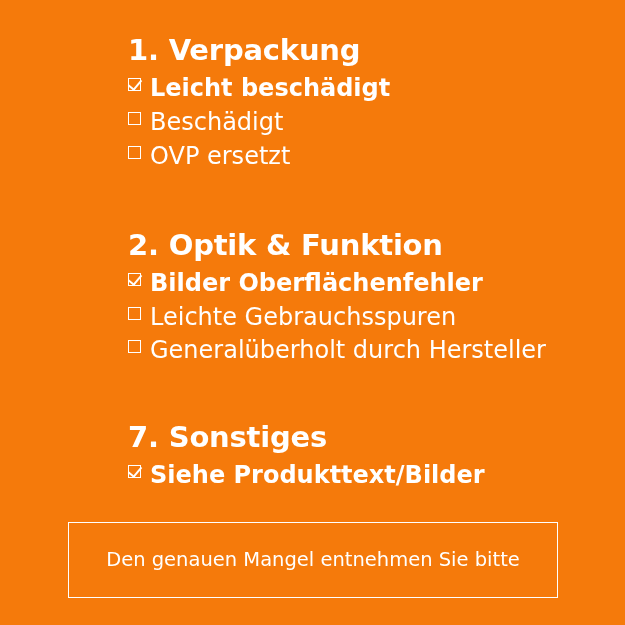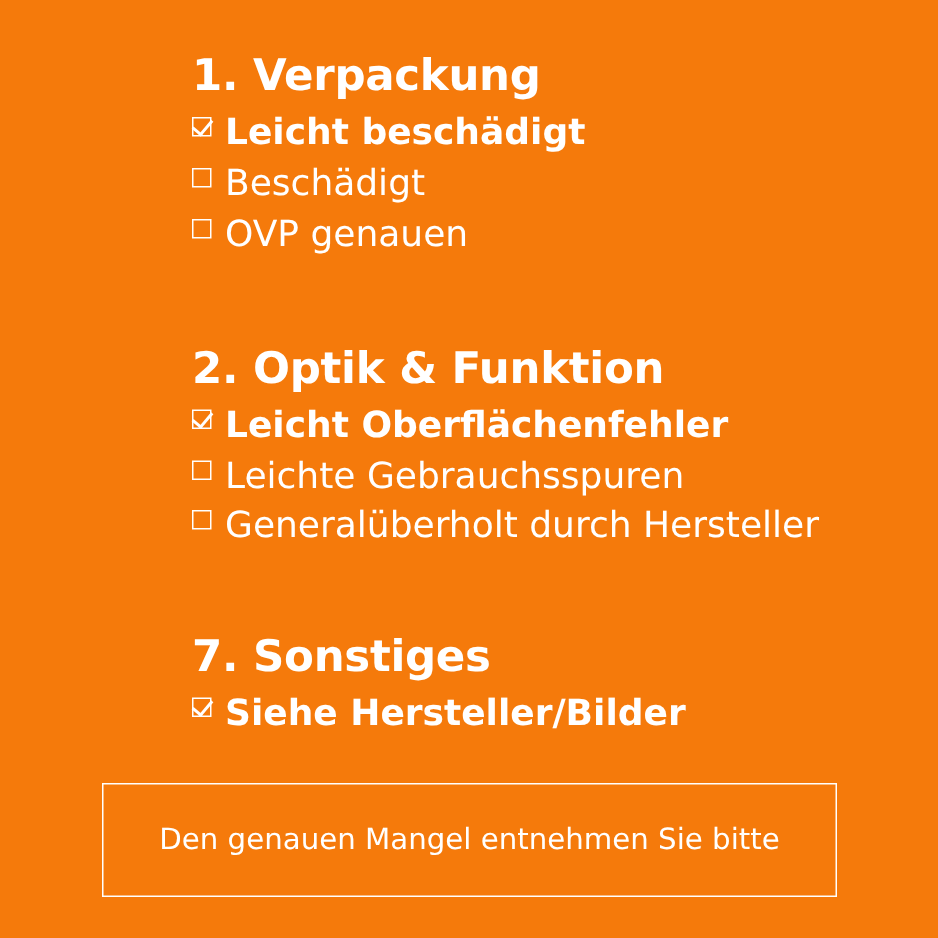--- a/index.html
+++ b/index.html
@@ -113,53 +113,53 @@
         <span class="item-label">Leicht beschädigt</span>
       </div>
 
       <div class="item">
         <span class="box"></span>
         <span class="item-label">Beschädigt</span>
       </div>
 
       <div class="item">
         <span class="box"></span>
-        <span class="item-label">OVP genauen</span>
+        <span class="item-label">OVP ersetzt</span>
       </div>
     </div>
 
     <div class="gap-1"></div>
 
     <div class="section">
       <div class="section-title">2. Optik &amp; Funktion</div>
 
       <div class="item checked">
         <span class="box checked"></span>
-        <span class="item-label">Leicht Oberflächenfehler</span>
+        <span class="item-label">Bilder Oberflächenfehler</span>
       </div>
 
       <div class="item">
         <span class="box"></span>
         <span class="item-label">Leichte Gebrauchsspuren</span>
       </div>
 
       <div class="item">
         <span class="box"></span>
         <span class="item-label">Generalüberholt durch Hersteller</span>
       </div>
     </div>
 
     <div class="gap-2"></div>
 
     <div class="section">
       <div class="section-title">7. Sonstiges</div>
 
       <div class="item checked">
         <span class="box checked"></span>
-        <span class="item-label">Siehe Hersteller/Bilder</span>
+        <span class="item-label">Siehe Produkttext/Bilder</span>
       </div>
     </div>
 
   </div>
 
   <div class="notice">
     <div class="notice-line">Den genauen Mangel entnehmen Sie bitte</div>
   </div>
 
 </div>

